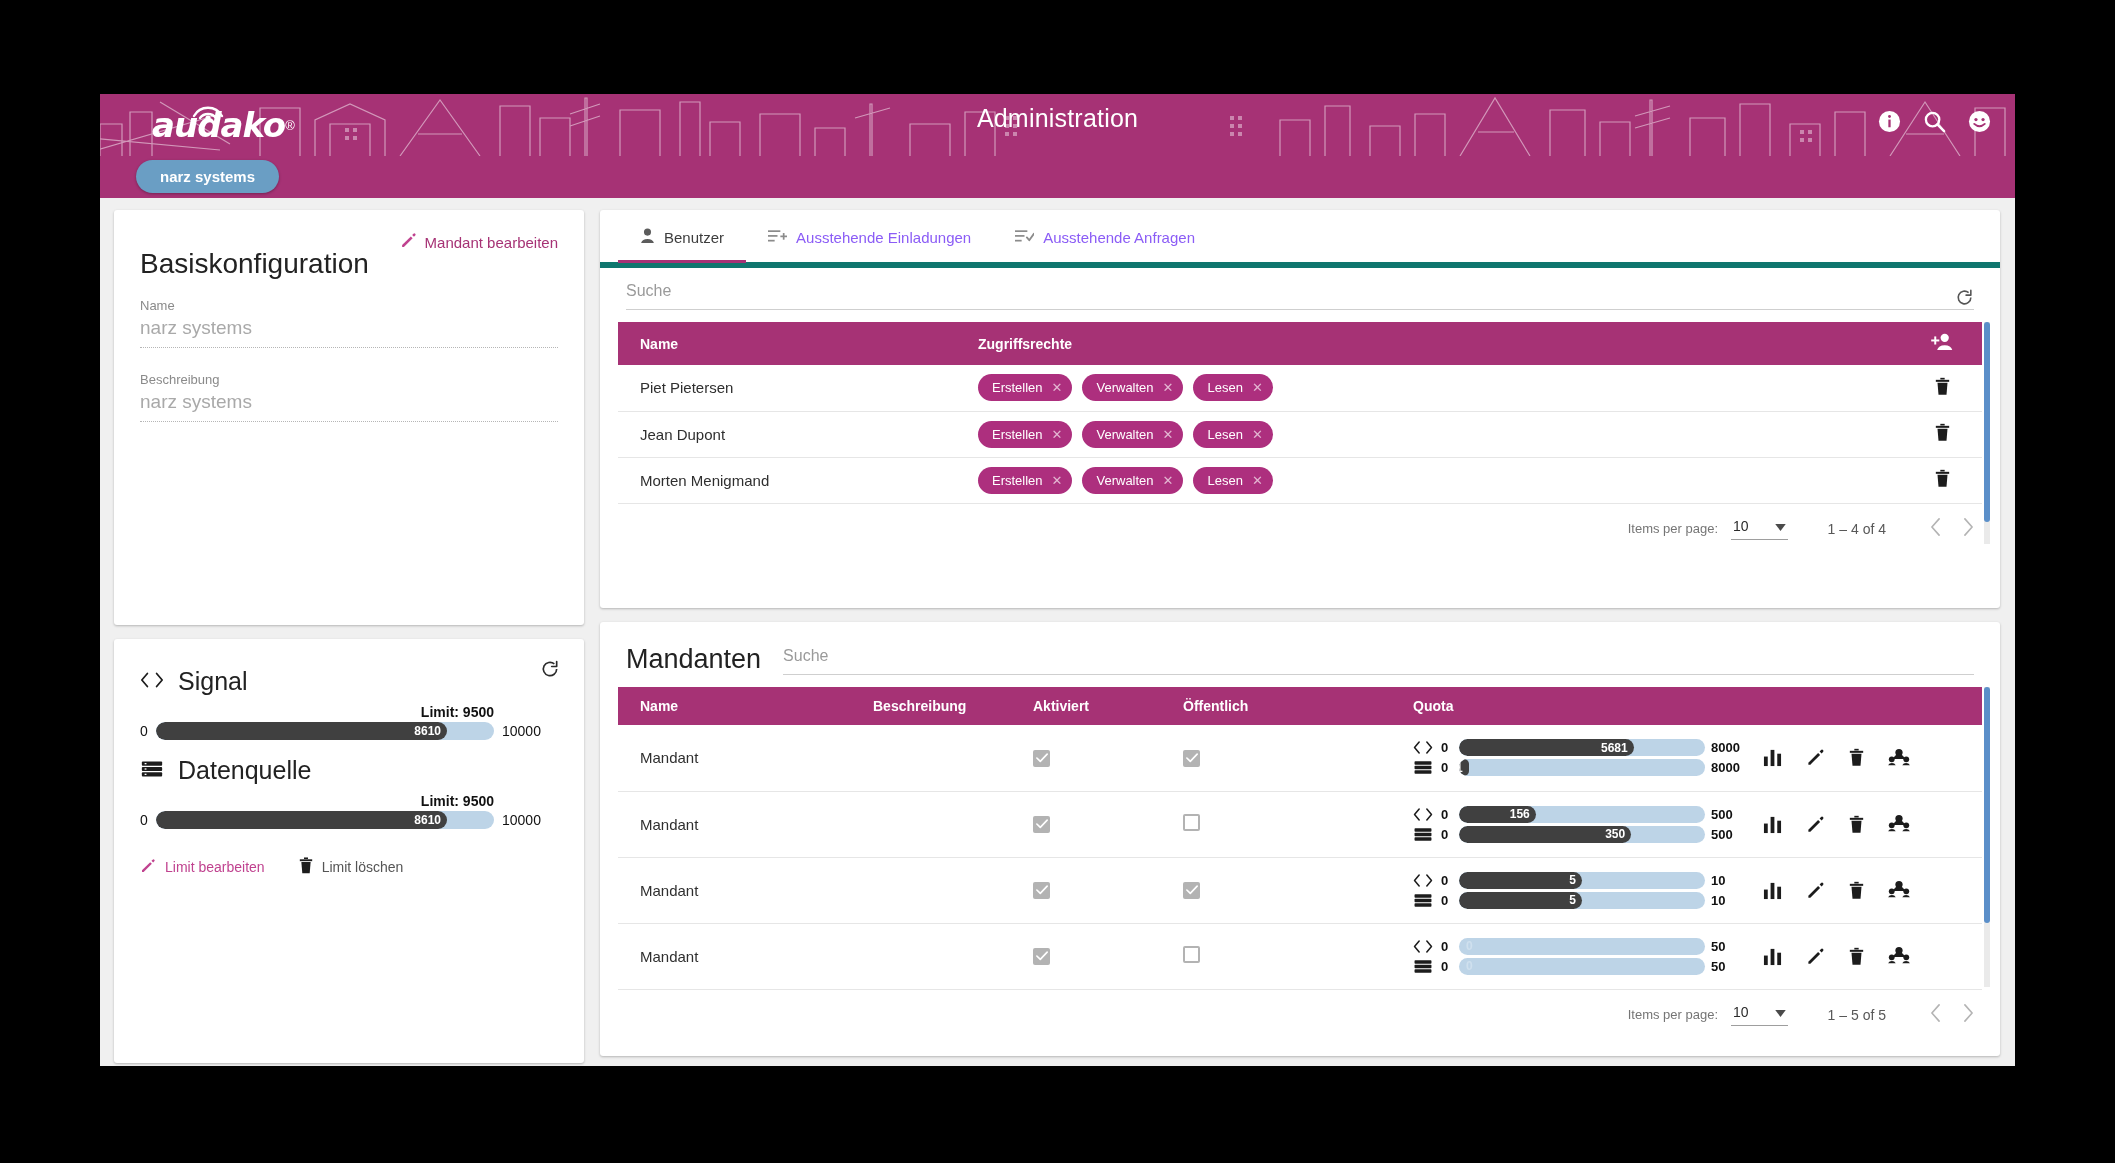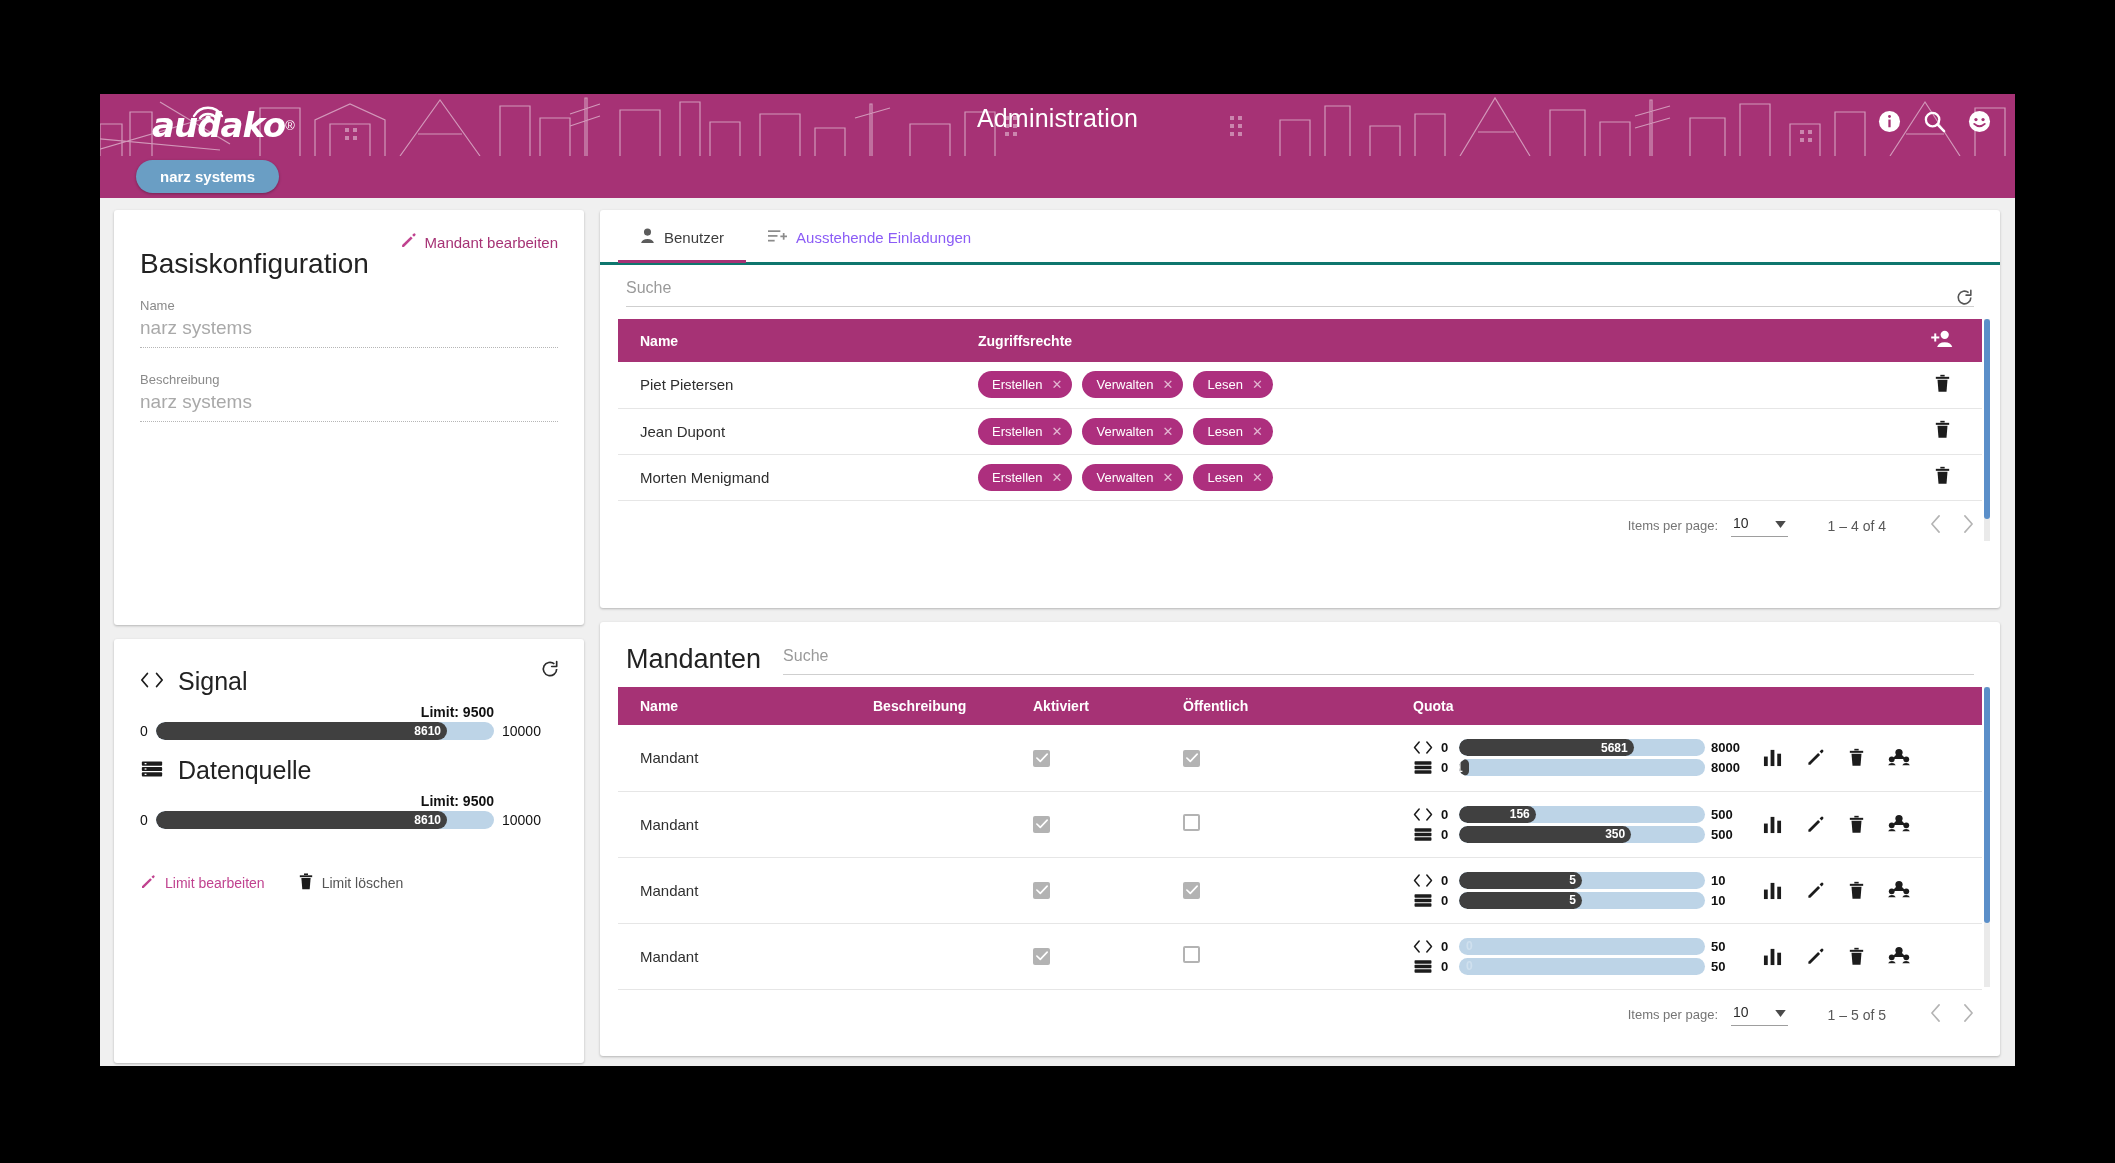--- a/index.html
+++ b/index.html
@@ -86,28 +86,28 @@
   .bar {
     position:relative; flex:1; height: 18px; border-radius: 9px;
     background: #bdd4e7; overflow:hidden;
   }
   .bar-fill {
     position:absolute; left:0; top:0; bottom:0;
     background:#404040; border-radius: 9px;
     display:flex; align-items:center; justify-content:flex-end;
   }
   .bar-val { color:#ffffff; font-size:12px; font-weight:700; padding-right:6px; white-space:nowrap; }
-  .limit-actions { display:flex; gap:34px; margin-top: 44px; align-items:center; }
+  .limit-actions { display:flex; gap:34px; margin-top: 28px; align-items:center; }
   .limit-action { display:flex; align-items:center; gap:9px; font-size:14px; cursor:pointer; }
   .la-edit { color:#c0428f; }
   .la-del { color:#555; }
 
   
   .users-card { height: 398px; position:relative; overflow:hidden; }
-  .tabs { display:flex; padding-left:18px; border-bottom:3px solid #0f766e; }
+  .tabs { display:flex; padding-left:18px; border-bottom:6px solid #0f766e; }
   .tab {
     display:flex; align-items:center; gap:9px;
     padding: 18px 22px 15px 22px; font-size:15px; color:#8b5cf6;
     cursor:pointer; position:relative;
   }
   .tab.active { color:#3d3d3d; }
   .tab.active::after {
     content:''; position:absolute; left:0; right:0; bottom:-1px; height:3px; background:#a63275;
   }
   .search-row { padding: 14px 26px 0 26px; }
@@ -403,20 +403,31 @@
             <span>
               <svg width="19" height="16" viewBox="0 0 20 16">
                   <rect x="0" y="2" width="13" height="1.8" fill="#8b8b8b"></rect>
                   <rect x="0" y="7" width="10" height="1.8" fill="#8b8b8b"></rect>
                   <rect x="0" y="12" width="7" height="1.8" fill="#8b8b8b"></rect>
                   <rect x="13" y="7.5" width="7" height="1.8" fill="#8b8b8b"></rect>
                   <rect x="15.6" y="4.9" width="1.8" height="7" fill="#8b8b8b"></rect>
                 </svg>
             </span>
             <span>Ausstehende Einladungen</span>
+          </div>
+          <div class="tab">
+            <span>
+              <svg width="19" height="16" viewBox="0 0 20 16">
+                  <rect x="0" y="2" width="13" height="1.8" fill="#8b8b8b"></rect>
+                  <rect x="0" y="7" width="10" height="1.8" fill="#8b8b8b"></rect>
+                  <rect x="0" y="12" width="7" height="1.8" fill="#8b8b8b"></rect>
+                  <path d="M12.5,9.5 L15,12.5 L20,5.5" fill="none" stroke="#8b8b8b" stroke-width="1.9" stroke-linecap="round" stroke-linejoin="round"></path>
+                </svg>
+            </span>
+            <span>Ausstehende Anfragen</span>
           </div>
         </div>
 
         <div class="search-row">
           <div class="search-input">Suche</div>
         </div>
         <span class="reload-abs">
           <svg width="19" height="19" viewBox="0 0 24 24">
               <path d="M20,12 A8,8 0 1 1 17.2,5.9" fill="none" stroke="#555" stroke-width="2"></path>
               <path d="M20,3 L20,9 L14,9" fill="none" stroke="#555" stroke-width="2" stroke-linecap="round" stroke-linejoin="round"></path>

